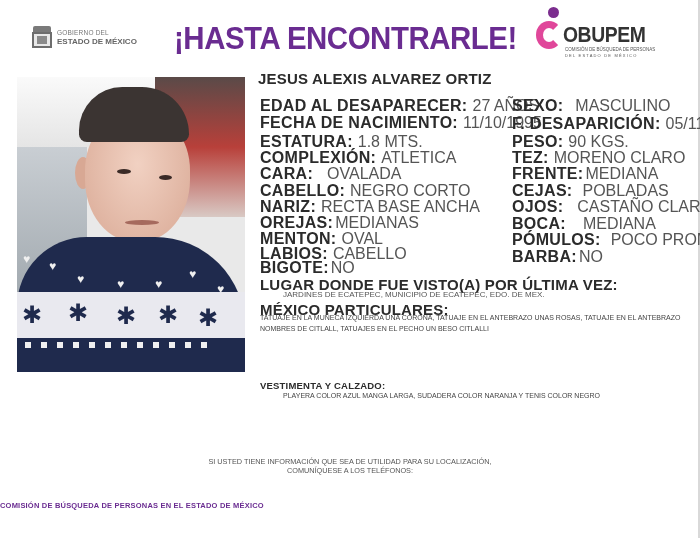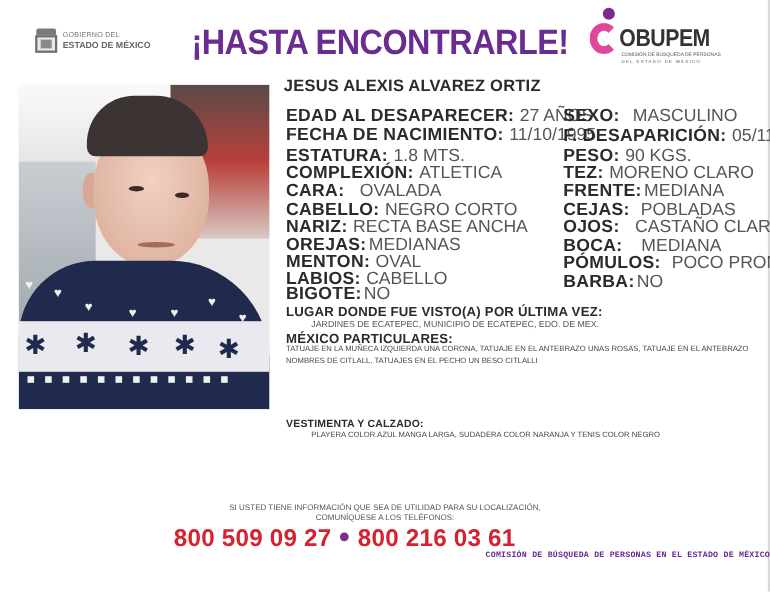--- a/index.html
+++ b/index.html
@@ -41,30 +41,30 @@
   .photo .mouth { position:absolute; left:108px; top:143px; width:34px; height:5px; background:#a66a5e; border-radius:50%; }
   .photo .sweater { position:absolute; left:0; top:160px; width:228px; height:135px; background:#1f2a4d; border-radius: 70px 90px 0 0; }
   .photo .band { position:absolute; left:0; top:215px; width:228px; height:46px; background:#e9e9ef; }
   .photo .flake { position:absolute; width:22px; height:22px; color:#1f2a4d; font-size:24px; line-height:22px; text-align:center; }
   .photo .heart { position:absolute; color:#f0f0f0; font-size:12px; }
   .photo .sq { position:absolute; top:265px; width:6px; height:6px; background:#f0f0f0; }
   .row { position: absolute; white-space: nowrap; height: 12px; line-height: 12px; }
   .lbl { font-weight: bold; color: #2b2b2b; letter-spacing: 0.3px; }
   .val { color: #555; margin-left: 5px; }
 
-  .section-title { position: absolute; left: 260px; font-size: 12px; font-weight: bold; color: #2b2b2b; white-space: nowrap; letter-spacing: 0.2px; }
+  .section-title { position: absolute; left: 260px; font-size: 15px; font-weight: bold; color: #2b2b2b; white-space: nowrap; letter-spacing: 0.2px; }
   .section-text { position: absolute; left: 255px; font-size: 8px; color: #555; white-space: nowrap; margin-left: 28px; }
   .small-text { position: absolute; left: 260px; font-size: 7px; color: #444; line-height: 10.5px; width: 440px; }
 
   
   .footer { position: absolute; left: 0; top: 457px; width: 700px; text-align: center; }
   .f-info { font-size: 7.3px; color: #555; line-height: 9px; }
   .phones { position: absolute; left: 158px; top: 476px; font-size: 22px; font-weight: bold; color: #d6222f; white-space: nowrap; letter-spacing: 0.2px; }
   .phones .dot { display:inline-block; width:8px; height:8px; border-radius:50%; background:#7b2d8e; vertical-align: middle; margin: 0 8px 4px 8px; }
-  .f-org { position: absolute; left: 0; width: 700px; top: 501px; text-align: right; font-size: 7.5px; font-weight: bold; color: #6a2c91; letter-spacing: 0.2px; font-family: Liberation Mono, monospace; }
+  .f-org { position: absolute; left: 0; width: 700px; top: 501px; text-align: left; font-size: 7.5px; font-weight: bold; color: #6a2c91; letter-spacing: 0.2px; }
 </style>
 </head>
 <body>
 
 <div class="page">
 
   <div class="gov-logo">
     <div class="gov-crest">
       <div class="a"></div>
         <div class="b"></div>
@@ -197,18 +197,15 @@
   <div class="section-title" style="top:301px">MÉXICO PARTICULARES:</div>
   <div class="small-text" style="top:313px">TATUAJE EN LA MUÑECA IZQUIERDA UNA CORONA, TATUAJE EN EL ANTEBRAZO UNAS ROSAS, TATUAJE EN EL ANTEBRAZO NOMBRES DE CITLALL, TATUAJES EN EL PECHO UN BESO CITLALLI</div>
 
   <div class="section-title" style="top:380px;font-size:9.5px">VESTIMENTA Y CALZADO:</div>
   <div class="section-text" style="top:392px;font-size:7px;color:#444">PLAYERA COLOR AZUL MANGA LARGA, SUDADERA COLOR NARANJA Y TENIS COLOR NEGRO</div>
 
   <div class="footer">
     <div class="f-info">SI USTED TIENE INFORMACIÓN QUE SEA DE UTILIDAD PARA SU LOCALIZACIÓN,</div>
     <div class="f-info">COMUNÍQUESE A LOS TELÉFONOS:</div>
   </div>
-  <div class="phones">
-    <span>800 509 09 27</span><span class="dot"></span><span>800 216 03 61</span>
-  </div>
   <div class="f-org">COMISIÓN DE BÚSQUEDA DE PERSONAS EN EL ESTADO DE MÉXICO</div>
 
 </div>
 
 </body></html>

